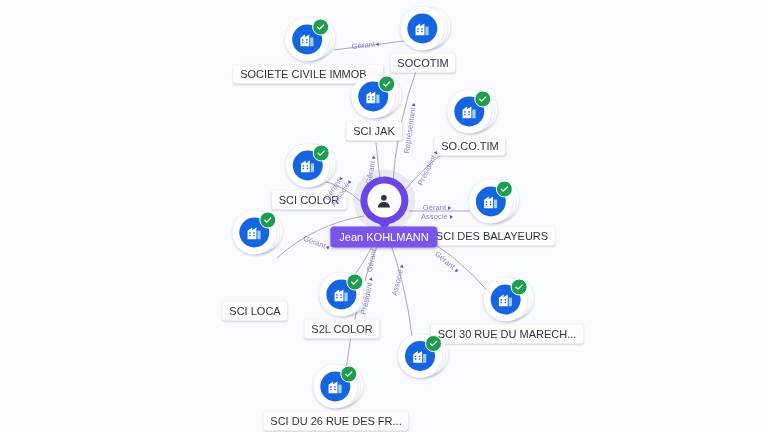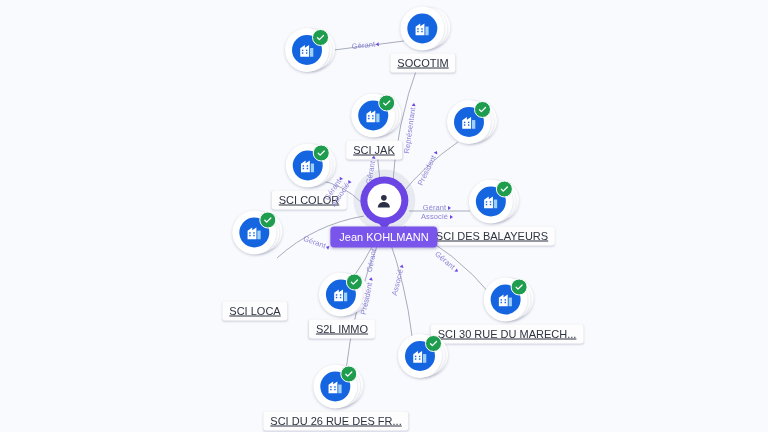--- a/index.html
+++ b/index.html
@@ -63,21 +63,20 @@
   .node-label {
     margin-top: 2px;
     background: #fdfdfe;
     color: #2e3340;
     font-size: 11px;
     line-height: 13px;
     padding: 3px 7px;
     border-radius: 3px;
     white-space: nowrap;
     box-shadow: 0 1px 2px rgba(30,40,90,.16);
-    text-decoration: underline;
   }
 
   
   .person-node {
     position: absolute;
     transform: translate(-50%, -50%);
     display: flex;
     flex-direction: column;
     align-items: center;
   }
@@ -191,40 +190,41 @@
   <rect x="10.6" y="15.1" width="1.9" height="1.9" fill="#1565e0"></rect>
   <rect x="16" y="9.4" width="4.4" height="11.6" fill="#9fd0f5"></rect>
 </svg>
           </div>
           <div class="verified">
             <svg viewBox="0 0 24 24" xmlns="http://www.w3.org/2000/svg">
   <path d="M4 12.6l5 5L20 6.6" fill="none" stroke="#ffffff" stroke-width="3.4" stroke-linecap="round" stroke-linejoin="round"></path>
 </svg>
           </div>
         </div>
+        <div class="node-label">SOCIETE CIVILE IMMOB...</div>
       </div>
       <div class="node" style="left: 423px; top: 39px;">
         <div class="node-stack">
           <div class="card c3"></div>
           <div class="card c2"></div>
           <div class="card c1"></div>
           <div class="disc">
             <svg viewBox="0 0 24 24" xmlns="http://www.w3.org/2000/svg">
   <path fill="#ffffff" d="M3 21V9.6L9.2 5.2V9l5.6-3.8V21z"></path>
   <rect x="5.2" y="11.6" width="1.9" height="1.9" fill="#1565e0"></rect>
   <rect x="5.2" y="15.1" width="1.9" height="1.9" fill="#1565e0"></rect>
   <rect x="10.6" y="11.6" width="1.9" height="1.9" fill="#1565e0"></rect>
   <rect x="10.6" y="15.1" width="1.9" height="1.9" fill="#1565e0"></rect>
   <rect x="16" y="9.4" width="4.4" height="11.6" fill="#9fd0f5"></rect>
 </svg>
           </div>
         </div>
         <div class="node-label">SOCOTIM</div>
       </div>
-      <div class="node" style="left: 374px; top: 126px;">
+      <div class="node" style="left: 374px; top: 107px;">
         <div class="node-stack">
           <div class="card c3"></div>
           <div class="card c2"></div>
           <div class="card c1"></div>
           <div class="disc">
             <svg viewBox="0 0 24 24" xmlns="http://www.w3.org/2000/svg">
   <path fill="#ffffff" d="M3 21V9.6L9.2 5.2V9l5.6-3.8V21z"></path>
   <rect x="5.2" y="11.6" width="1.9" height="1.9" fill="#1565e0"></rect>
   <rect x="5.2" y="15.1" width="1.9" height="1.9" fill="#1565e0"></rect>
   <rect x="10.6" y="11.6" width="1.9" height="1.9" fill="#1565e0"></rect>
@@ -254,20 +254,21 @@
   <rect x="10.6" y="15.1" width="1.9" height="1.9" fill="#1565e0"></rect>
   <rect x="16" y="9.4" width="4.4" height="11.6" fill="#9fd0f5"></rect>
 </svg>
           </div>
           <div class="verified">
             <svg viewBox="0 0 24 24" xmlns="http://www.w3.org/2000/svg">
   <path d="M4 12.6l5 5L20 6.6" fill="none" stroke="#ffffff" stroke-width="3.4" stroke-linecap="round" stroke-linejoin="round"></path>
 </svg>
           </div>
         </div>
+        <div class="node-label">SO.CO.TIM</div>
       </div>
       <div class="node" style="left: 309px; top: 176px;">
         <div class="node-stack">
           <div class="card c3"></div>
           <div class="card c2"></div>
           <div class="card c1"></div>
           <div class="disc">
             <svg viewBox="0 0 24 24" xmlns="http://www.w3.org/2000/svg">
   <path fill="#ffffff" d="M3 21V9.6L9.2 5.2V9l5.6-3.8V21z"></path>
   <rect x="5.2" y="11.6" width="1.9" height="1.9" fill="#1565e0"></rect>
@@ -345,21 +346,21 @@
   <rect x="10.6" y="15.1" width="1.9" height="1.9" fill="#1565e0"></rect>
   <rect x="16" y="9.4" width="4.4" height="11.6" fill="#9fd0f5"></rect>
 </svg>
           </div>
           <div class="verified">
             <svg viewBox="0 0 24 24" xmlns="http://www.w3.org/2000/svg">
   <path d="M4 12.6l5 5L20 6.6" fill="none" stroke="#ffffff" stroke-width="3.4" stroke-linecap="round" stroke-linejoin="round"></path>
 </svg>
           </div>
         </div>
-        <div class="node-label">S2L IMMO</div>
+        <div class="node-label">S2L COLOR</div>
       </div>
       <div class="node" style="left: 507px; top: 310px;">
         <div class="node-stack">
           <div class="card c3"></div>
           <div class="card c2"></div>
           <div class="card c1"></div>
           <div class="disc">
             <svg viewBox="0 0 24 24" xmlns="http://www.w3.org/2000/svg">
   <path fill="#ffffff" d="M3 21V9.6L9.2 5.2V9l5.6-3.8V21z"></path>
   <rect x="5.2" y="11.6" width="1.9" height="1.9" fill="#1565e0"></rect>

